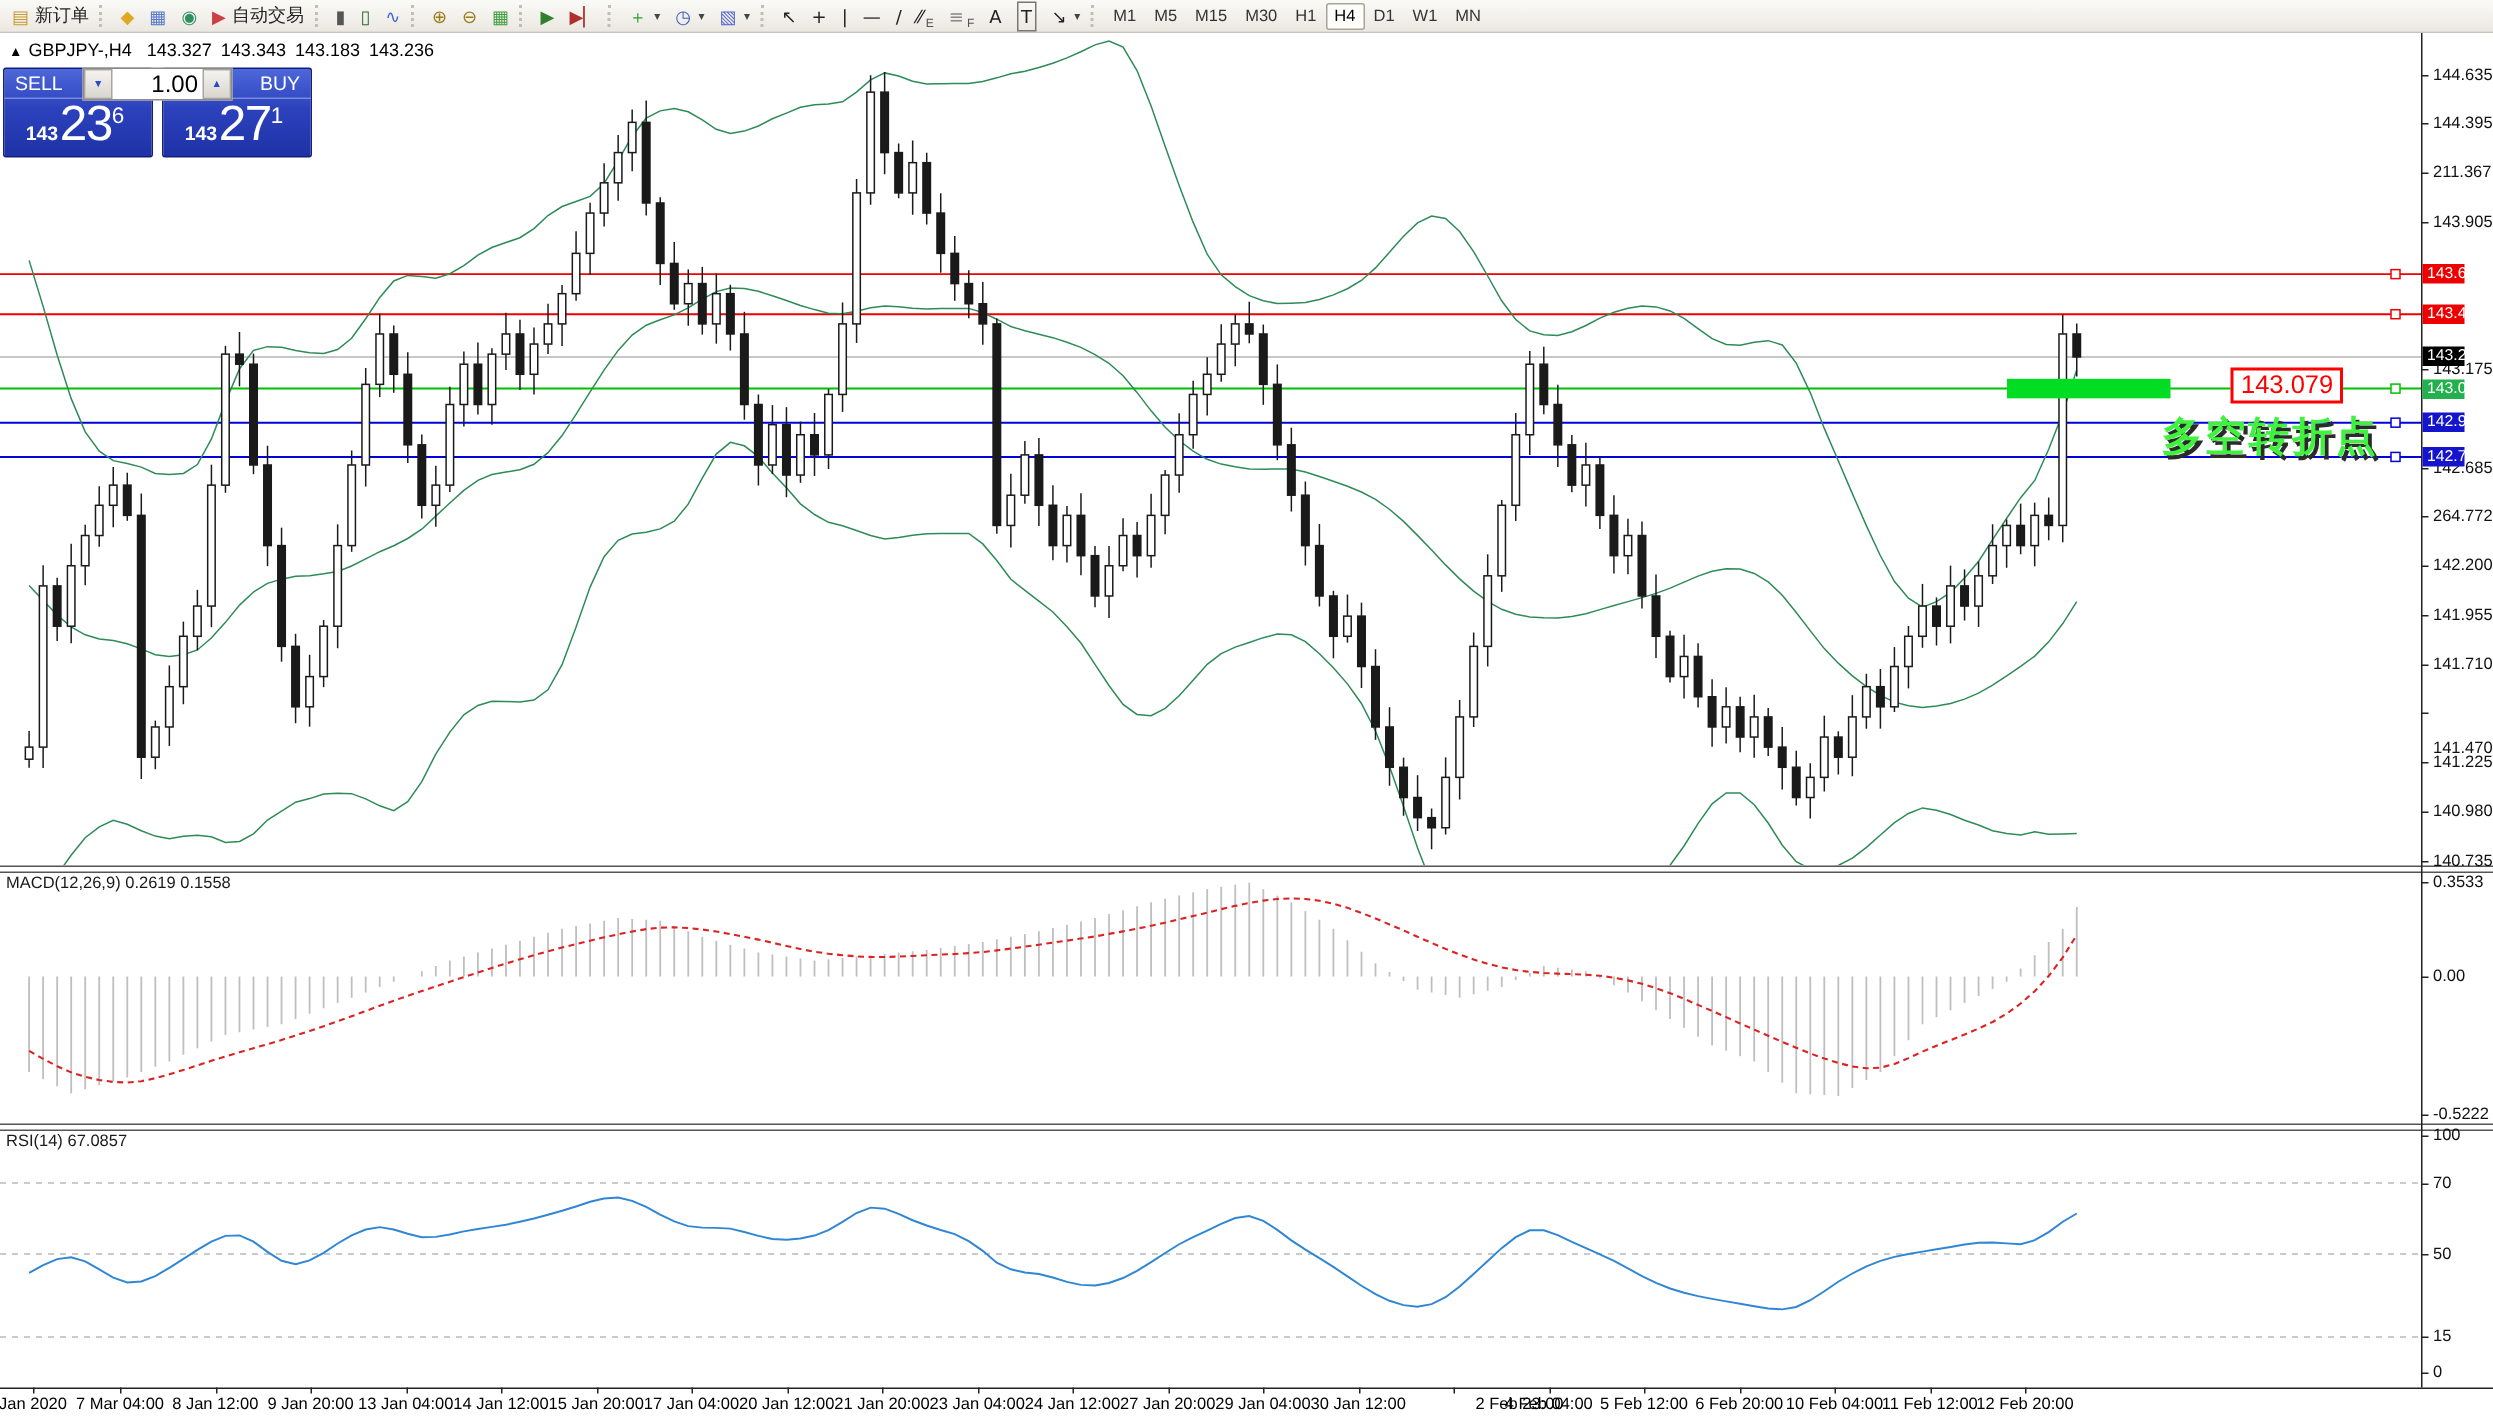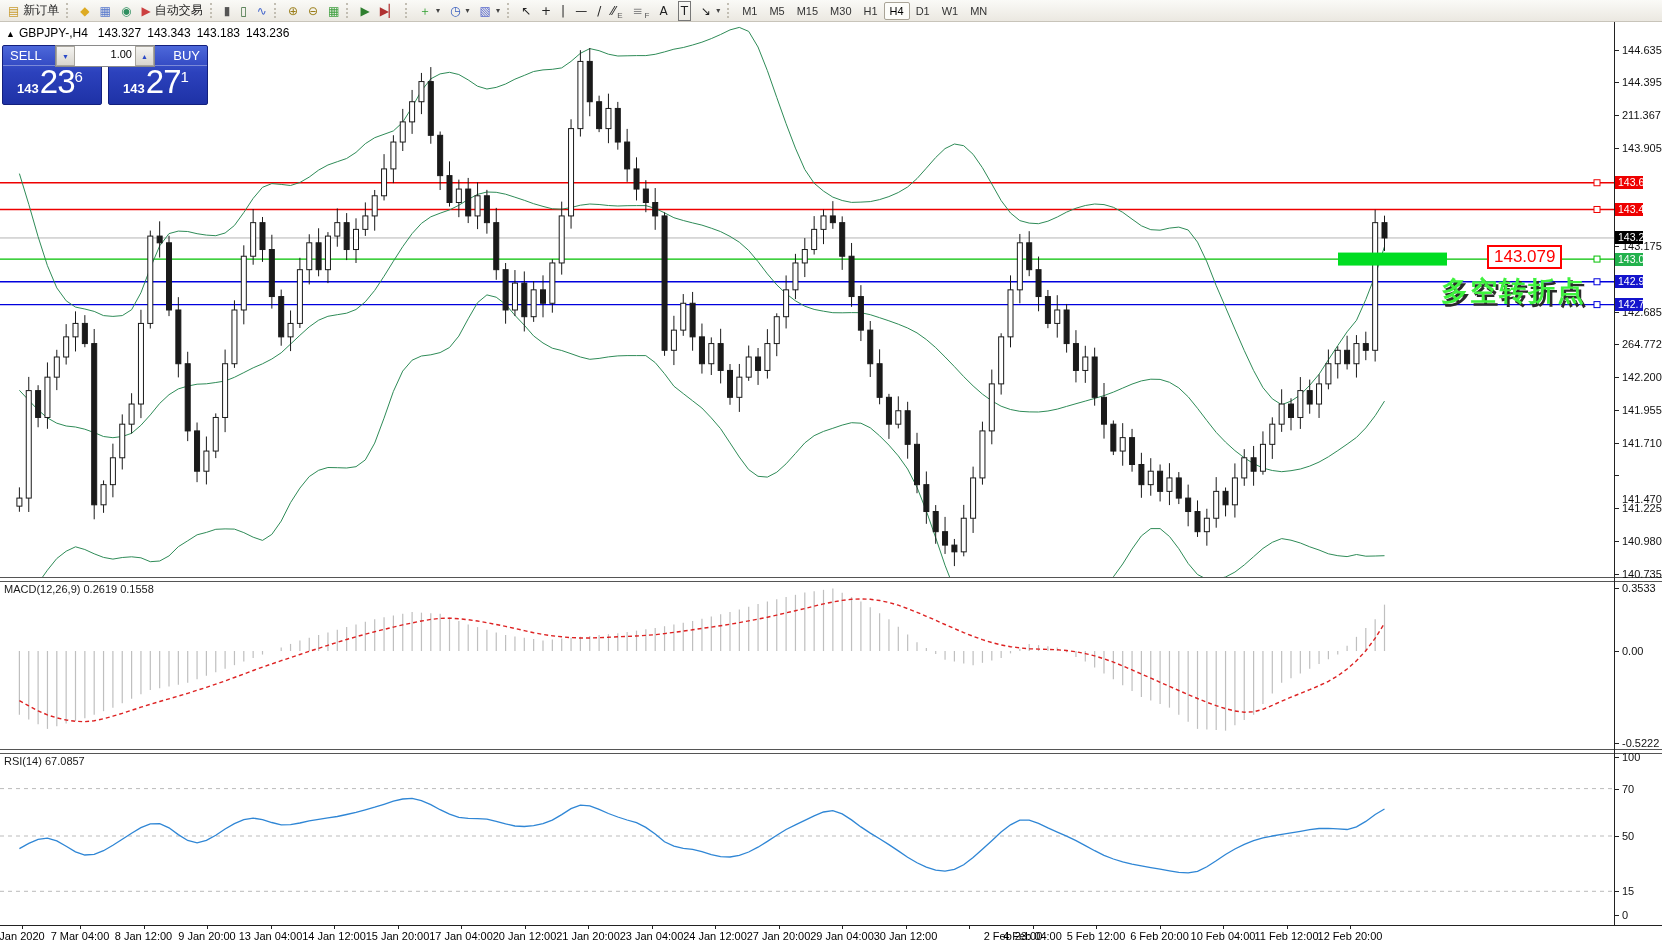--- a/index.html
+++ b/index.html
@@ -42,21 +42,21 @@
   .tpbtn .lab{height:19px;line-height:19px;font-size:13px;padding:0 7px;border-bottom:1px solid rgba(255,255,255,.35);}
   .tpbtn.buy .lab{text-align:right;}
   .price{position:absolute;bottom:3px;left:0;right:4px;text-align:center;white-space:nowrap;}
   .price .pre{font-size:13px;font-weight:bold;vertical-align:baseline;margin-right:1px;}
   .price .big{font-size:33px;letter-spacing:-1px;}
   .price .sup{font-size:15px;position:relative;top:-11px;}
   #vol{position:absolute;left:53px;top:0;width:100px;height:22px;background:#fff;border:1px solid #8a8a8a;
     box-sizing:border-box;display:flex;align-items:stretch;}
   #vol .spin{width:17px;background:linear-gradient(#f4f3f0,#d9d6cf);border:1px solid #a9a69e;
     font-size:7px;color:#2a49c8;display:flex;align-items:center;justify-content:center;}
-  #vol .val{flex:1;font-size:11px;color:#000;text-align:right;padding:2px 3px 0 0;}
+  #vol .val{flex:1;font-size:16px;color:#000;text-align:right;padding:2px 3px 0 0;}
   
   #callout{position:absolute;background:#fff;border:2px solid #ff0000;color:#ff0000;
     font-size:17px;height:20px;line-height:20px;padding:0 5px;}
   #cn-note{position:absolute;font-size:27px;font-weight:bold;color:#3ef23e;letter-spacing:2px;
     text-shadow:2.5px 2.5px 0 #2b2b2b;font-family:"DejaVu Sans",sans-serif;white-space:nowrap;}
   svg{position:absolute;left:0;}
 </style>
 </head>
 <body>
 

